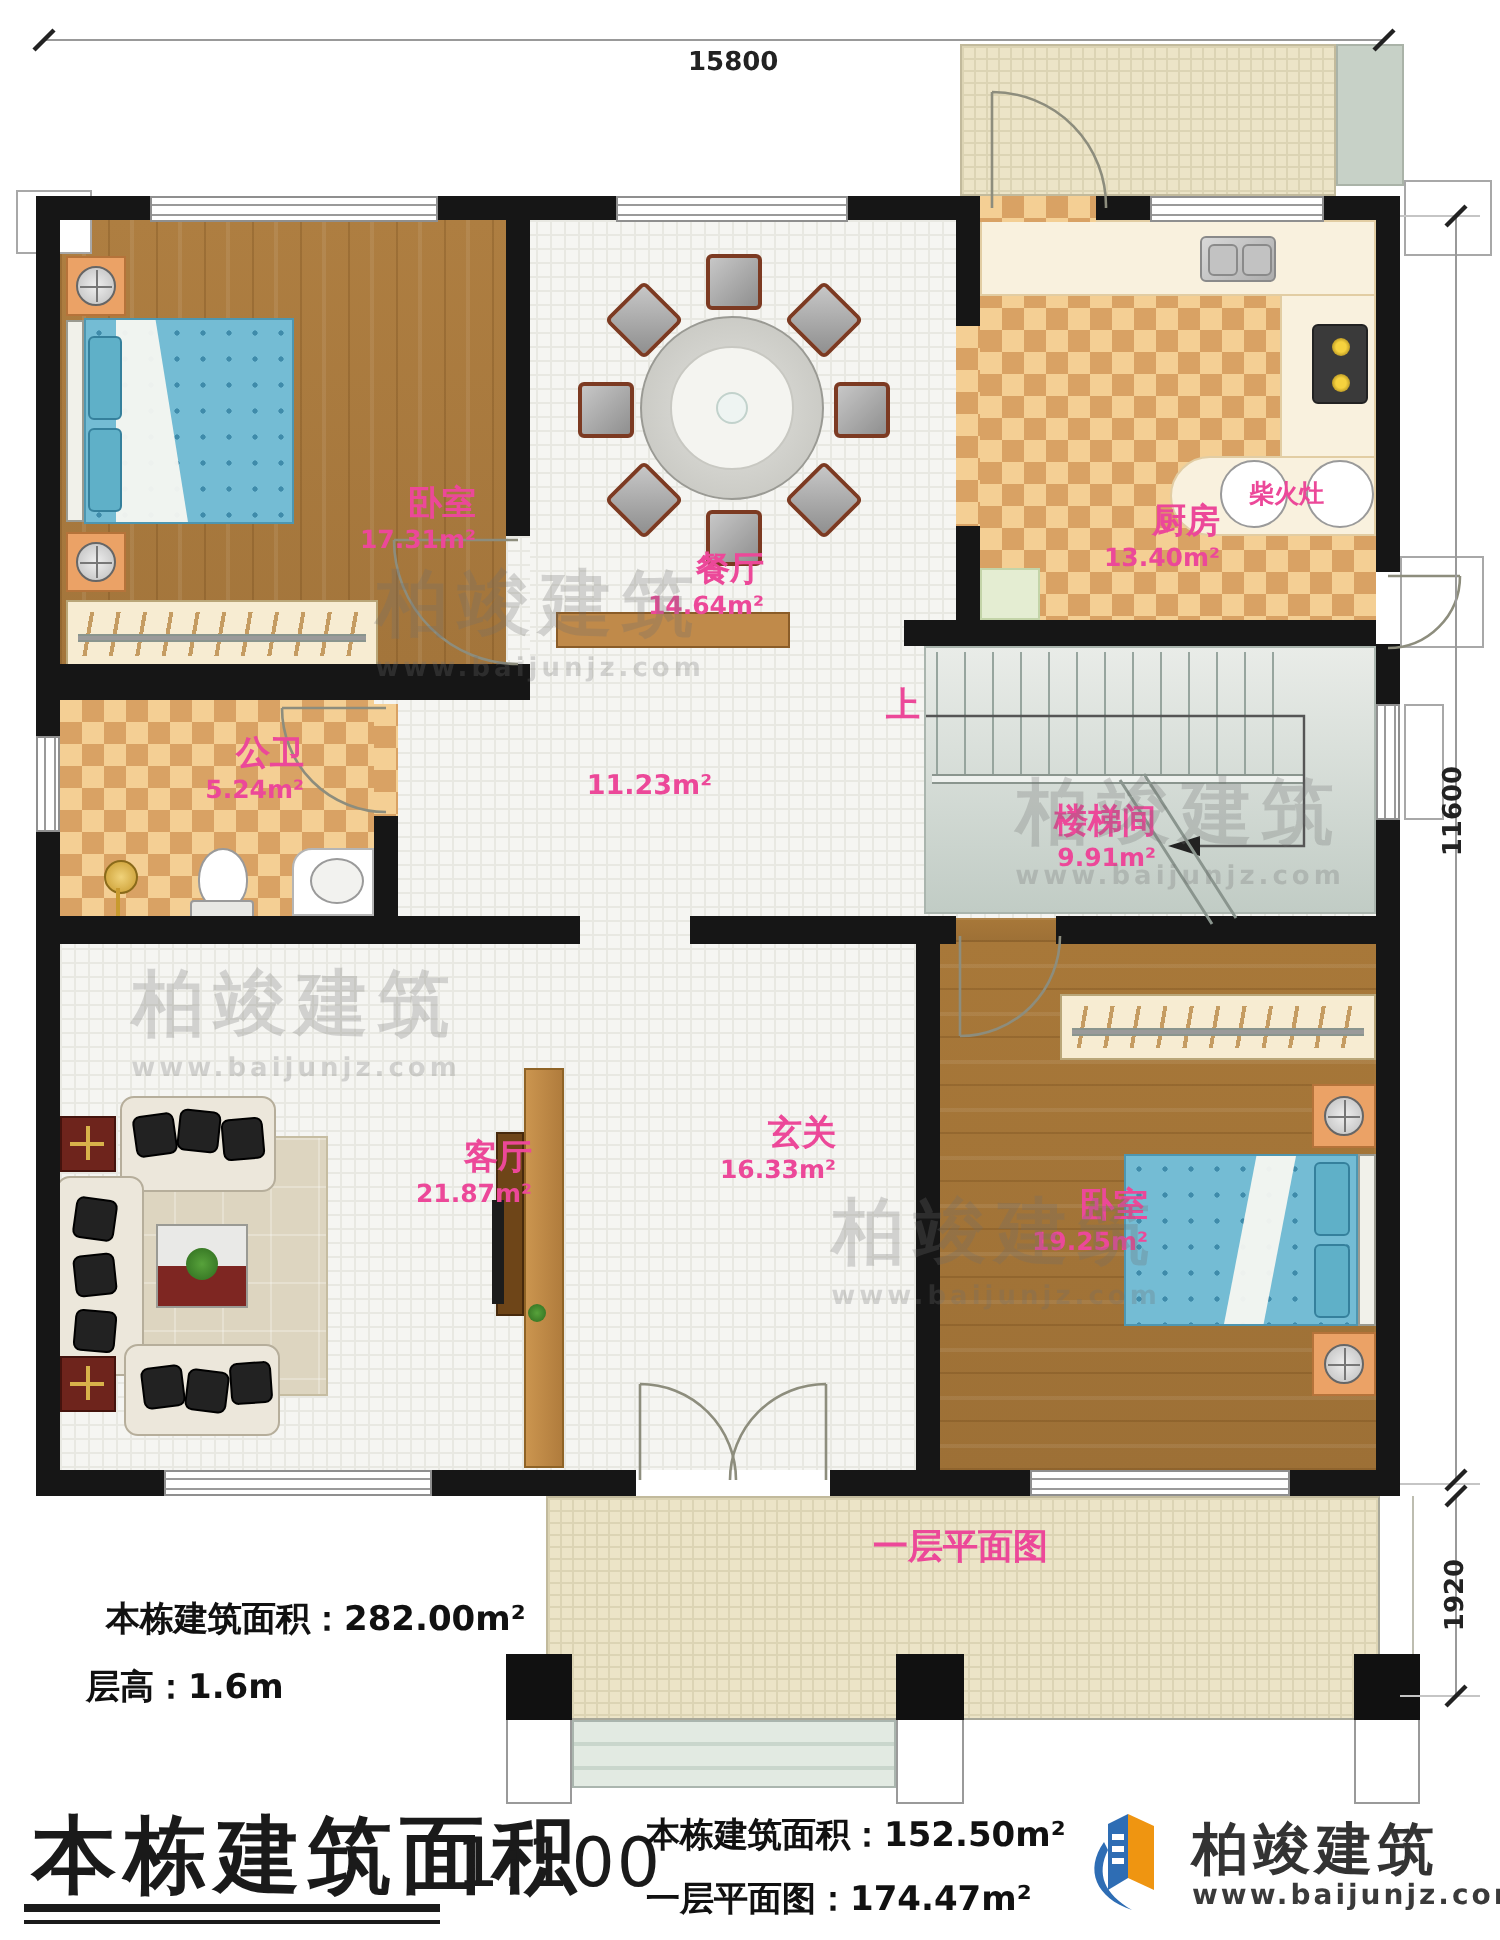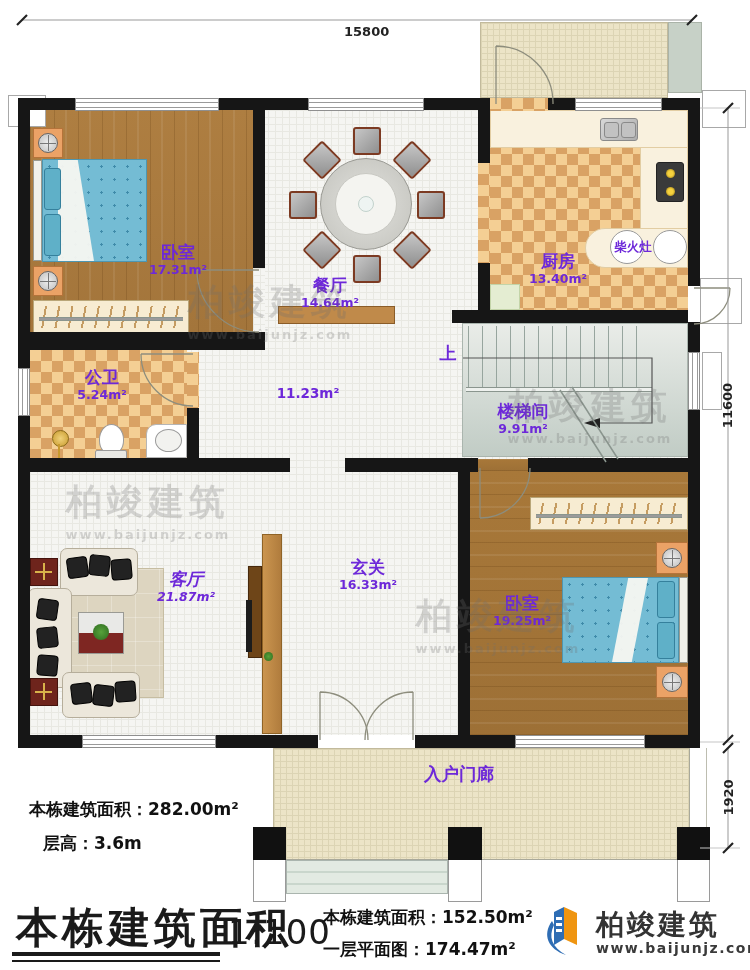--- a/index.html
+++ b/index.html
@@ -32,21 +32,21 @@
   .lamp:after{content:"";position:absolute;top:50%;left:1px;right:1px;height:1px;background:#777;}
   .mattress{background-color:#74bcd4;background-image:radial-gradient(circle,#3f8baa 1.2px,transparent 1.4px);background-size:13px 13px;border:1px solid #4e96b0;}
   .pillow{background:#5fb0c8;border:1px solid #35809c;border-radius:3px;position:absolute;}
   .headboard{background:#f1f1ea;border:1px solid #9a9a90;position:absolute;}
   .blanket{position:absolute;background:#f7f7f1;opacity:.95;}
   .wrd{background:#f7ecd2;border:1px solid #b9a678;z-index:3;position:absolute;}
   .wrd .rail{position:absolute;left:3%;right:3%;top:50%;height:2px;background:#9a9a9a;}
   .wrd .hangers{position:absolute;left:4%;right:4%;top:15%;bottom:15%;background:repeating-linear-gradient(100deg,transparent 0 5px,#c59c62 5px 7px,transparent 7px 13px);}
   .chair{position:absolute;width:24px;height:24px;border:2px solid #7c3a22;background:linear-gradient(135deg,#c7c7c7,#8f8f8f);border-radius:3px;z-index:3;}
   .circle{border-radius:50%;}
-  .rlabel{position:absolute;color:#6d28d9;font-weight:bold;text-align:center;z-index:8;line-height:1.15;}
+  .rlabel{position:absolute;color:#ec4899;font-weight:bold;text-align:right;z-index:8;line-height:1.15;}
   .rname{font-size:17px;}
   .rarea{font-size:12.5px;}
   .wm{position:absolute;z-index:9;opacity:.26;color:#6f6f6f;text-align:center;z-index:9;}
   .wm .big{font-size:36px;font-weight:bold;letter-spacing:5px;white-space:nowrap;}
   .wm .url{font-size:13px;font-weight:bold;letter-spacing:2px;}
   .dim{position:absolute;font-size:13px;font-weight:bold;color:#222;z-index:8;}
   .vdim{transform:rotate(-90deg);transform-origin:center;}
   svg.overlay{position:absolute;left:0;top:0;z-index:6;pointer-events:none;}
   .steps{background:repeating-linear-gradient(180deg,#e2eae2 0 10px,#c9d6cc 10px 12px);border:1px solid #aab5ae;z-index:2;}
   .colbase{background:#fff;border:1px solid #9a9a9a;z-index:2;}
@@ -292,53 +292,53 @@
 <div class="rlabel" style="left:52px;top:368px;width:100px;">
   <div class="rname">公卫</div>
     <div class="rarea">5.24m²</div>
 </div>
 <div class="rlabel" style="left:260px;top:386px;width:96px;font-size:13.5px;">11.23m²</div>
 <div class="rlabel" style="left:436px;top:344px;width:24px;font-size:17px;">上</div>
 <div class="rlabel" style="left:468px;top:402px;width:110px;">
   <div class="rname">楼梯间</div>
     <div class="rarea">9.91m²</div>
 </div>
-<div class="rlabel" style="left:136px;top:570px;width:100px;font-style:italic;">
+<div class="rlabel" style="left:166px;top:570px;width:100px;">
   <div class="rname">客厅</div>
     <div class="rarea">21.87m²</div>
 </div>
 <div class="rlabel" style="left:318px;top:558px;width:100px;">
   <div class="rname">玄关</div>
     <div class="rarea">16.33m²</div>
 </div>
 <div class="rlabel" style="left:470px;top:594px;width:104px;">
   <div class="rname">卧室</div>
     <div class="rarea">19.25m²</div>
 </div>
-<div class="rlabel" style="left:394px;top:764px;width:130px;font-size:17.5px;">入户门廊</div>
+<div class="rlabel" style="left:394px;top:764px;width:130px;font-size:17.5px;">一层平面图</div>
 
 <div class="wm" style="left:150px;top:278px;width:240px;">
   <div class="big">柏竣建筑</div>
     <div class="url">www.baijunjz.com</div>
 </div>
 <div class="wm" style="left:470px;top:382px;width:240px;">
   <div class="big">柏竣建筑</div>
     <div class="url">www.baijunjz.com</div>
 </div>
 <div class="wm" style="left:28px;top:478px;width:240px;">
   <div class="big">柏竣建筑</div>
     <div class="url">www.baijunjz.com</div>
 </div>
 <div class="wm" style="left:378px;top:592px;width:240px;">
   <div class="big">柏竣建筑</div>
     <div class="url">www.baijunjz.com</div>
 </div>
 
-<div class="footer-info" style="left:29px;top:798px;">本栋建筑面积：282.00m²</div>
-<div class="footer-info" style="left:43px;top:832px;">层高：3.6m</div>
+<div class="footer-info" style="left:53px;top:798px;">本栋建筑面积：282.00m²</div>
+<div class="footer-info" style="left:43px;top:832px;">层高：1.6m</div>
 
 <div class="footer-title" style="left:16px;top:900px;">本栋建筑面积</div>
 <div class="footer-underline" style="left:12px;top:952px;width:208px;"></div>
 <div class="footer-scale" style="left:228px;top:912px;">1:100</div>
 <div class="footer-info" style="left:323px;top:906px;">本栋建筑面积：152.50m²</div>
 <div class="footer-info" style="left:323px;top:938px;">一层平面图：174.47m²</div>
 
 <svg class="abs" style="left:540px;top:903px;z-index:8;" width="46" height="54" viewBox="0 0 46 54">
   <path d="M12,18 C2,32 8,46 26,52 C12,44 8,34 14,22 Z" fill="#2e6db4"></path>
   <polygon points="14,9 24,4 24,36 14,42" fill="#2e6db4"></polygon>

